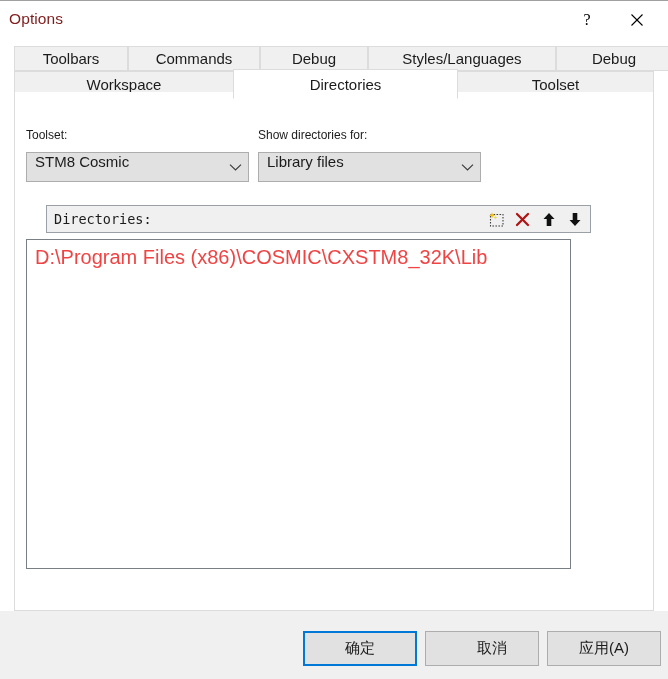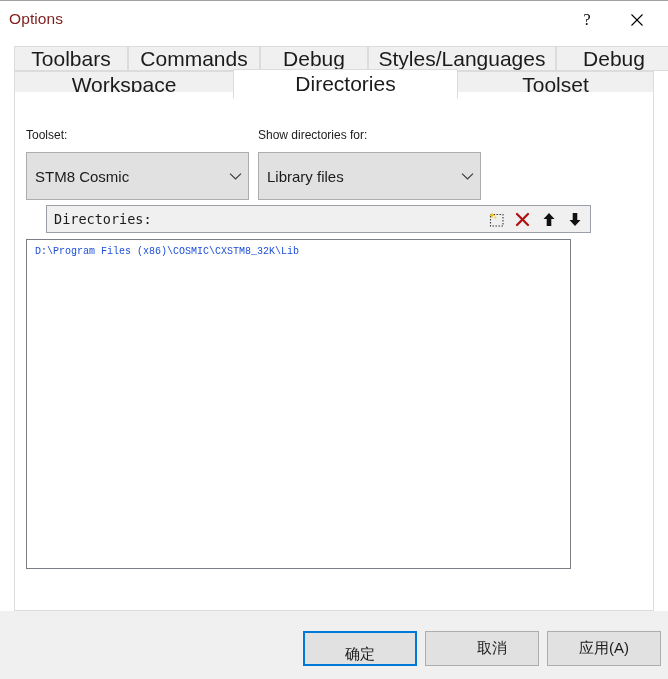--- a/index.html
+++ b/index.html
@@ -71,21 +71,21 @@
     background: #ffffff;
   }
   .tab {
     position: absolute;
     box-sizing: border-box;
     background: #f0f0f0;
     border: 1px solid #dcdcdc;
     display: flex;
     align-items: center;
     justify-content: center;
-    font-size: 21px;
+    font-size: 15px;
     color: #1b1b1b;
     white-space: nowrap;
     cursor: default;
     overflow: hidden;
   }
   .tab.row1 { top: 8px;  height: 25px; }
   .tab.row2 { top: 33px; height: 27px; }
   .tab.selected {
     background: #ffffff;
     border: 1px solid #dcdcdc;
@@ -111,25 +111,24 @@
     position: absolute;
     font-size: 12px;
     color: #1b1b1b;
     white-space: nowrap;
   }
 
   
   .combo {
     position: absolute;
     box-sizing: border-box;
-    height: 48px;
+    height: 30px;
     background: #e1e1e1;
     border: 1px solid #adadad;
     display: flex;
-    align-items: center;
     cursor: default;
     gap: 32px;
   }
   .combo .combo-value {
     flex: 1;
     padding-left: 8px;
     font-size: 15px;
     color: #1b1b1b;
     white-space: nowrap;
     overflow: hidden;
@@ -179,26 +178,25 @@
 
   
   .listbox {
     position: absolute;
     box-sizing: border-box;
     background: #ffffff;
     border: 1px solid #7a7f85;
     overflow: hidden;
   }
   .listbox-item {
-    font-size: 10px;
-    color: #1d4ed8;
+    font-size: 20px;
+    color: #ef4444;
     padding: 6px 0 0 8px;
     white-space: nowrap;
     cursor: default;
-    font-family: Liberation Mono, monospace;
   }
 
   
   .footer {
     position: absolute;
     left: 0; top: 611px;
     width: 668px; height: 68px;
     background: #f0f0f0;
   }
   .dlg-btn {
@@ -212,21 +210,20 @@
     font-size: 15px;
     color: #1b1b1b;
     display: flex;
     align-items: center;
     justify-content: center;
     cursor: default;
     padding: 0;
   }
   .dlg-btn.default {
     border: 2px solid #0078d7;
-    align-items: flex-end;
   }
 </style>
 </head>
 <body>
 
 <div id="dialog">
 
   <div class="top-hairline"></div>
 
   <div class="titlebar">

